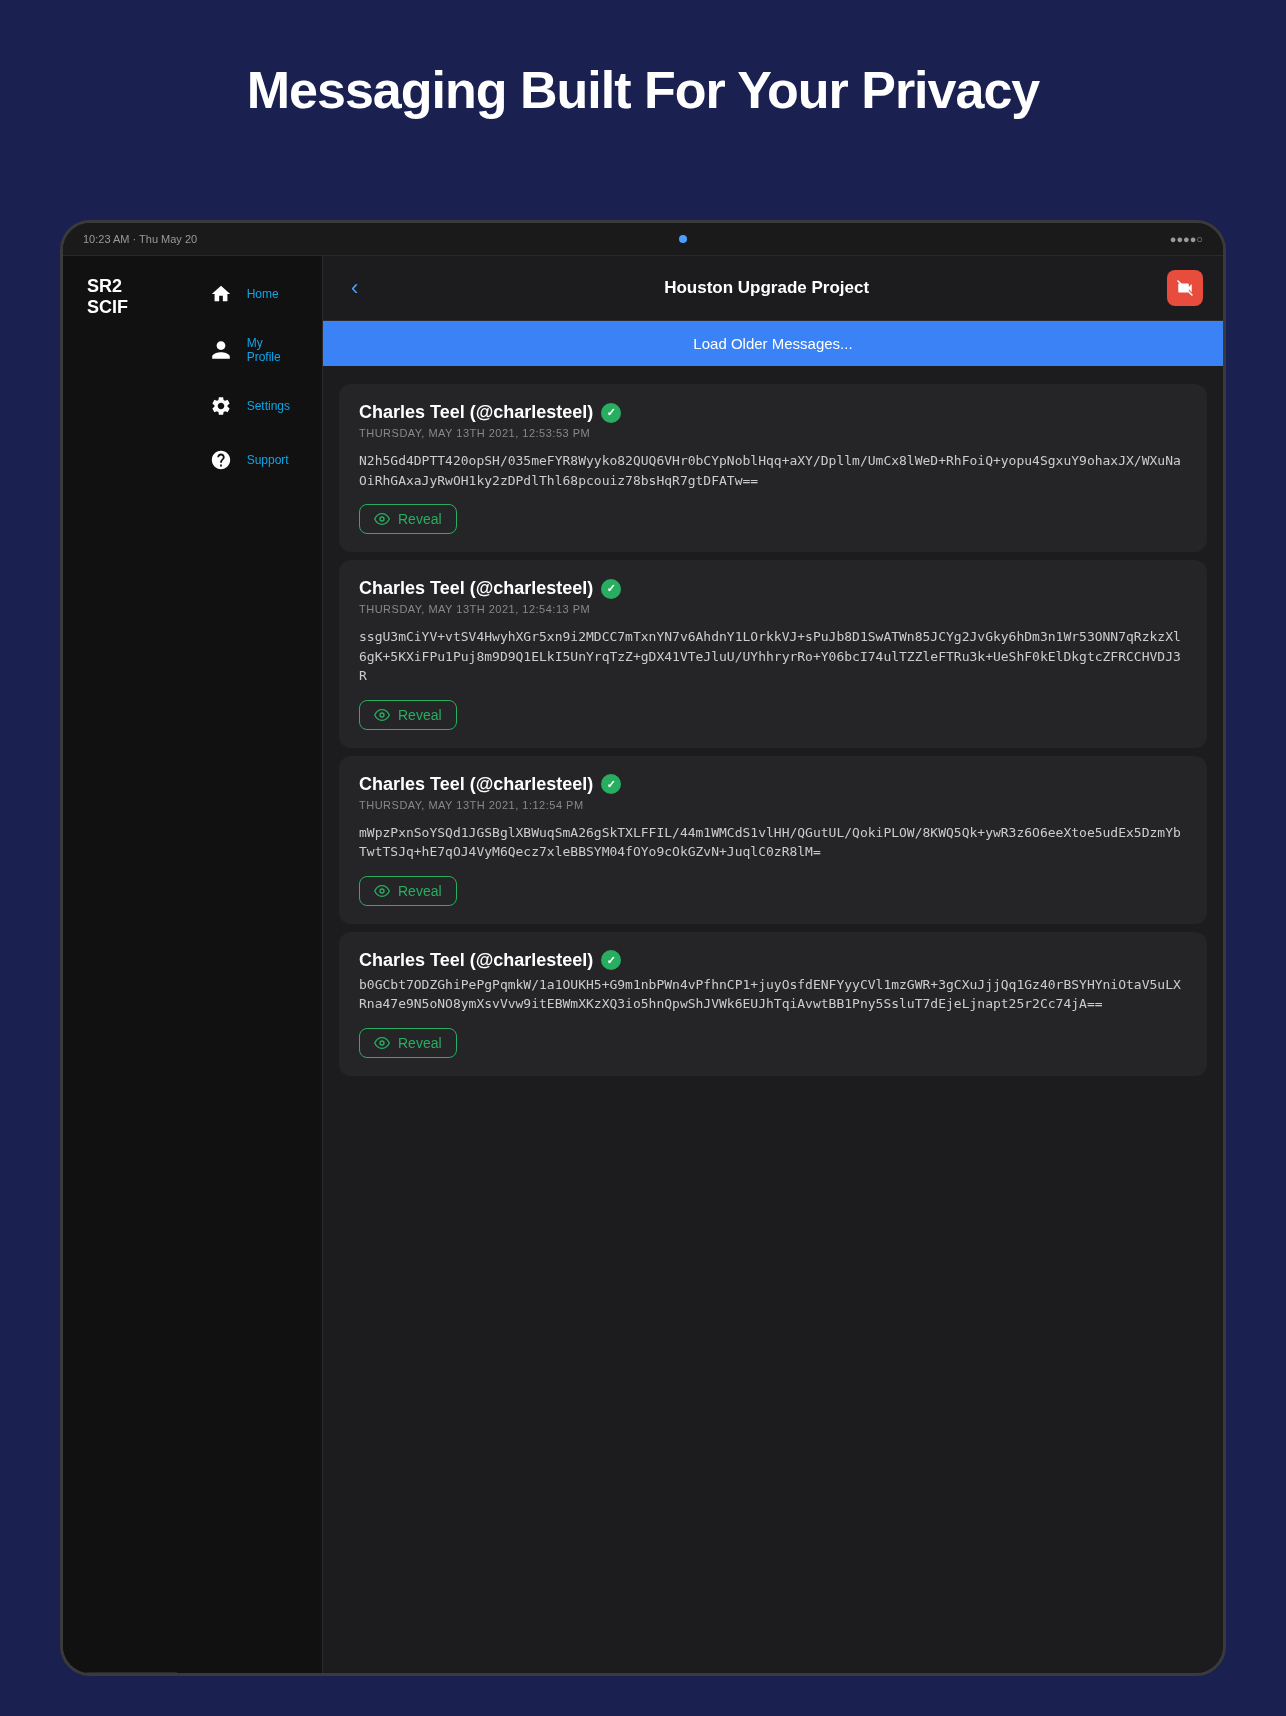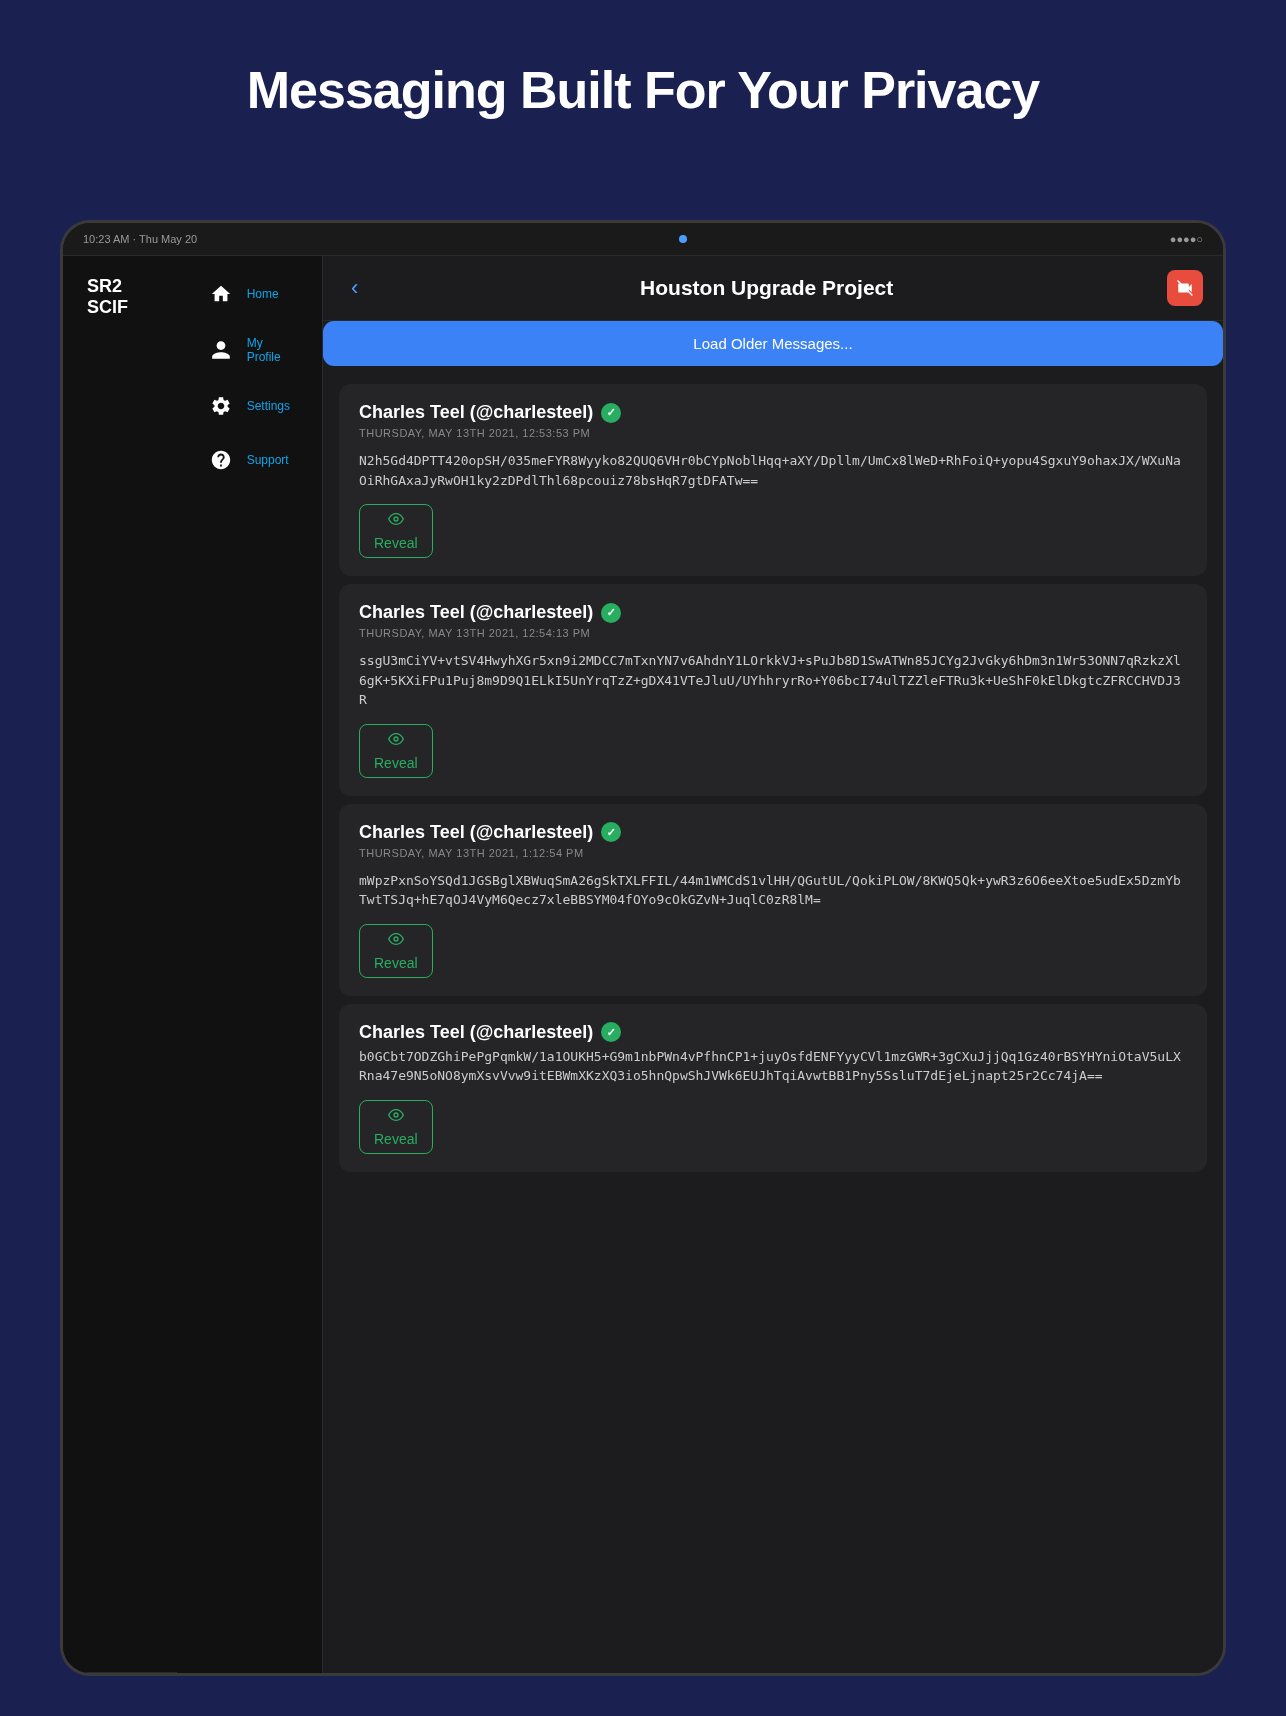--- a/index.html
+++ b/index.html
@@ -119,21 +119,21 @@
       color: #4a9eff;
       font-size: 22px;
       cursor: pointer;
       padding: 4px 8px;
     }
 
     .chat-title {
       flex: 1;
       text-align: center;
       color: #ffffff;
-      font-size: 21px;
+      font-size: 17px;
       font-weight: 600;
     }
 
     .camera-btn {
       width: 36px;
       height: 36px;
       background: #e74c3c;
       border-radius: 8px;
       display: flex;
       align-items: center;
@@ -142,21 +142,20 @@
     }
 
     .load-more-bar {
       background: #3b82f6;
       padding: 14px 20px;
       text-align: center;
       color: #ffffff;
       font-size: 15px;
       cursor: pointer;
       font-weight: 500;
-      border-radius: 11px;
     }
 
     .messages-list {
       flex: 1;
       overflow-y: auto;
       padding: 10px 0;
     }
 
     .message-card {
       background: #252528;
@@ -209,21 +208,20 @@
       align-items: center;
       gap: 8px;
       color: #27ae60;
       font-size: 14px;
       font-weight: 500;
       cursor: pointer;
       border: 1px solid #27ae60;
       border-radius: 8px;
       padding: 6px 14px;
       background: transparent;
-      flex-direction: column;
     }
 
     .reveal-eye {
       width: 16px;
       height: 16px;
     }
 
   </style>
 </head>
 <body>

